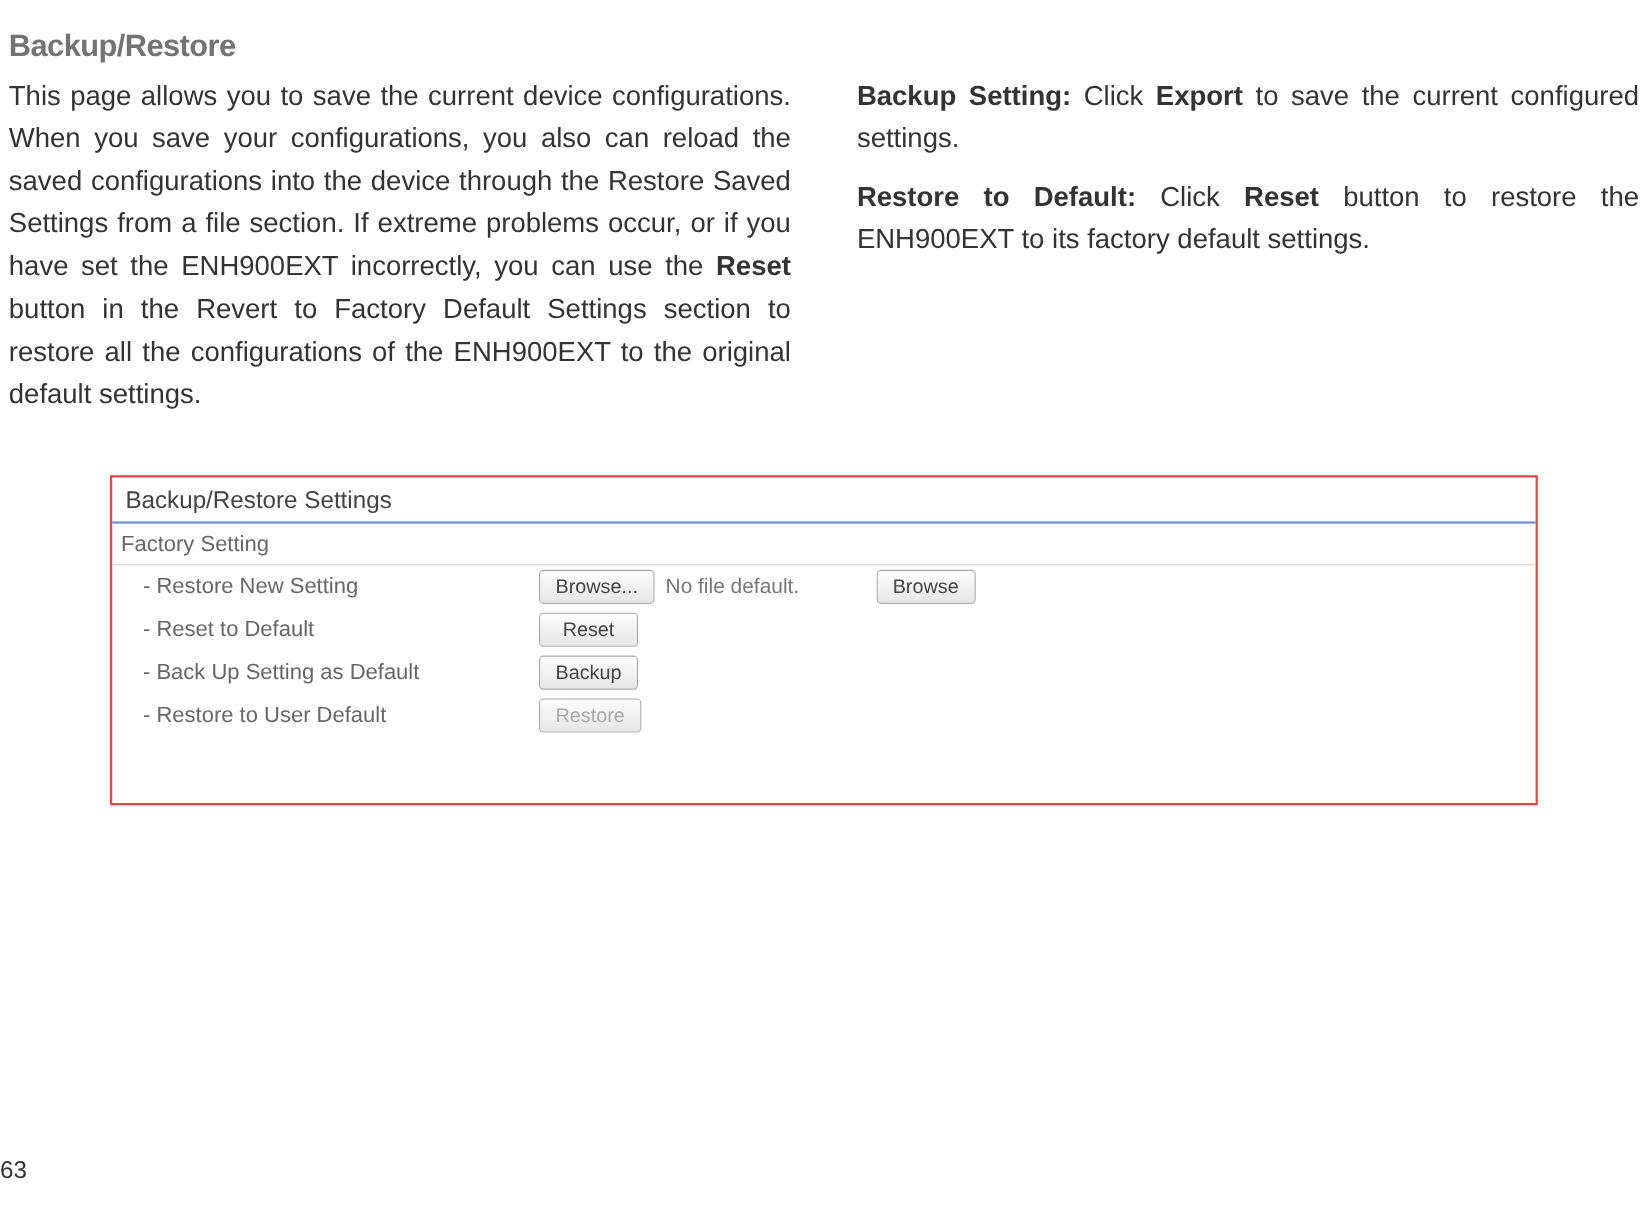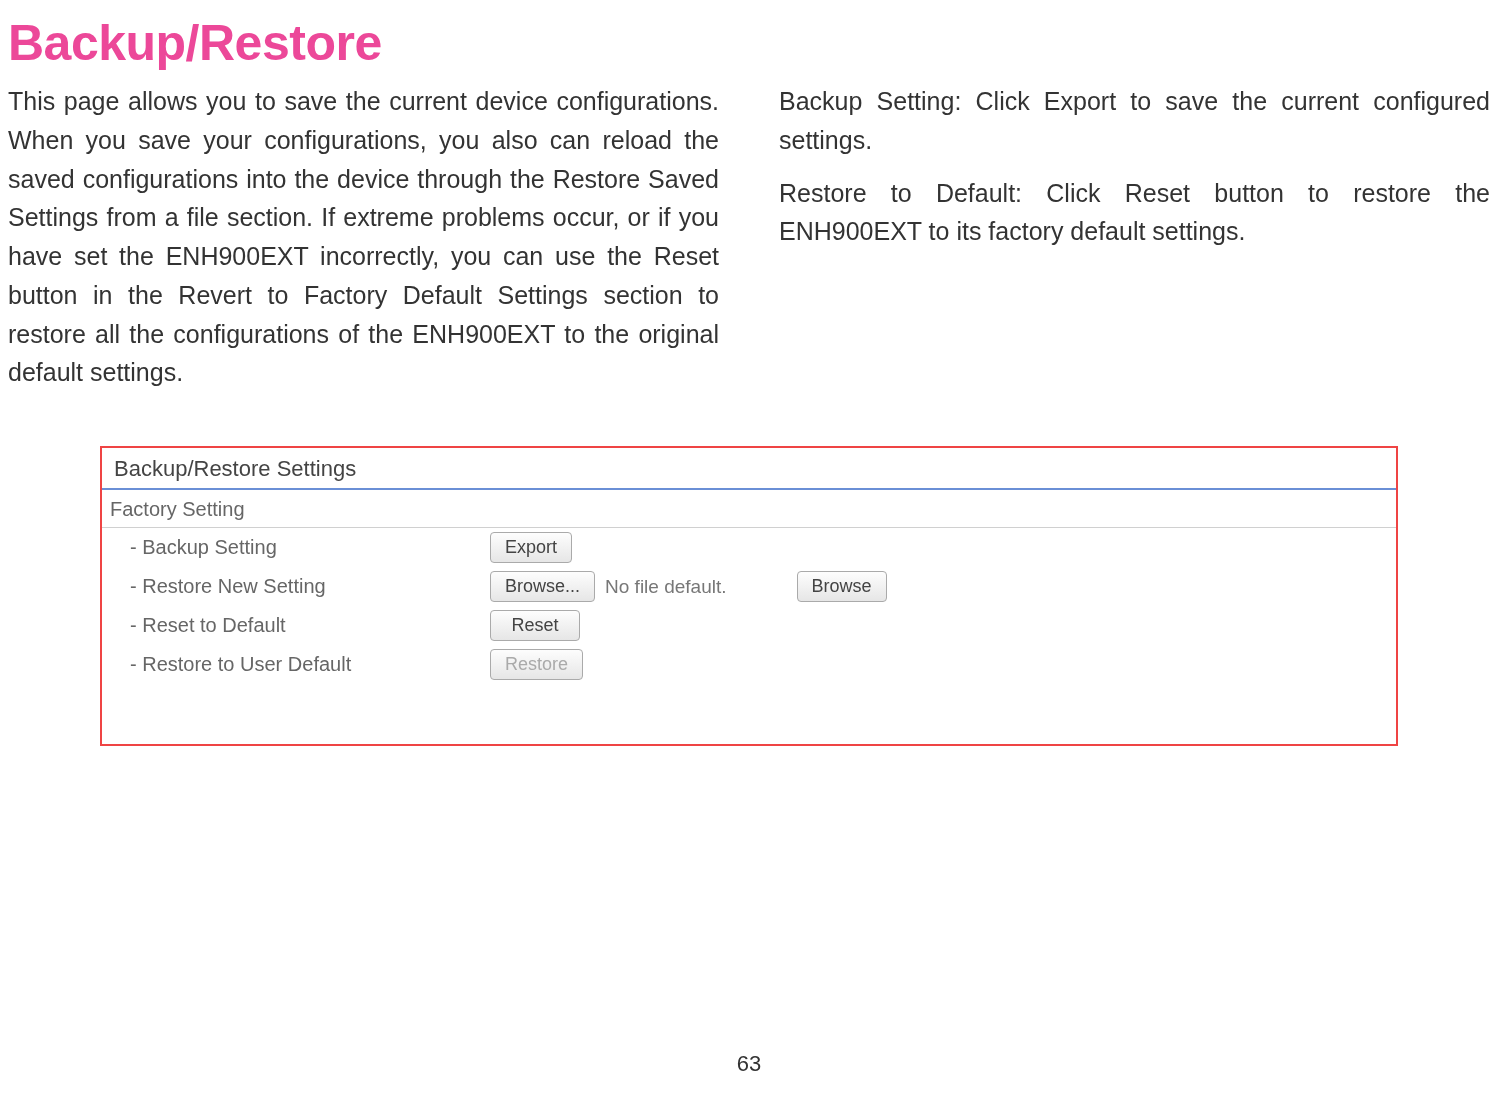--- a/index.html
+++ b/index.html
@@ -6,40 +6,40 @@
     body {
       width: 1498px;
       height: 1097px;
       font-family: Arial, Helvetica, sans-serif;
       color: #333;
       background: #fff;
       padding: 10px 0 0 0;
       position: relative;
     }
     .page-title {
-      font-size: 50px;
+      font-size: 28px;
       font-weight: bold;
-      margin: 4px 0 10px 8px;
+      margin: 16px 0 10px 8px;
       letter-spacing: -0.5px;
-      color: #ec4899;
+      color: #737373;
     }
     .columns {
       display: flex;
       gap: 60px;
       padding: 0 8px;
     }
     .col {
       flex: 1;
       font-size: 25px;
       line-height: 1.55;
       text-align: justify;
       color: #333;
     }
     .para { margin-bottom: 14px; }
-    .b { font-weight: normal; }
+    .b { font-weight: bold; }
     .screenshot-panel {
       margin: 40px 100px 0 100px;
       border: 2px solid #ef4444;
       font-family: Arial, sans-serif;
       color: #555;
     }
     .panel-title {
       font-size: 22px;
       padding: 8px 12px 6px 12px;
       color: #444;
@@ -79,21 +79,21 @@
       margin: 0 70px 0 10px;
       font-size: 19px;
       color: #777;
     }
     .panel-body { padding-bottom: 60px; }
     .page-number {
       position: absolute;
       bottom: 20px;
       left: 0;
       width: 100%;
-      text-align: center;
+      text-align: left;
       font-size: 22px;
       color: #333;
     }
   </style>
 </head>
 <body>
 
 <h1 class="page-title">Backup/Restore</h1>
 
 <div class="columns">
@@ -110,38 +110,38 @@
       <span class="b">Restore to Default:</span><span> Click </span><span class="b">Reset</span><span> button to restore the ENH900EXT to its factory default settings.</span>
     </p>
   </div>
 </div>
 
 <div class="screenshot-panel">
   <div class="panel-title">Backup/Restore Settings</div>
   <div class="panel-body">
     <div class="section-header">Factory Setting</div>
 
-    <div class="panel-row">
-      <span class="label">- Backup Setting</span>
-      <span class="btn">Export</span>
-    </div>
 
     <div class="panel-row">
       <span class="label">- Restore New Setting</span>
       <span class="btn wide">Browse...</span>
       <span class="file-text">No file default.</span>
       <span class="btn">Browse</span>
     </div>
 
     <div class="panel-row">
       <span class="label">- Reset to Default</span>
       <span class="btn wide">Reset</span>
     </div>
 
 
+    <div class="panel-row">
+      <span class="label">- Back Up Setting as Default</span>
+      <span class="btn wide">Backup</span>
+    </div>
 
     <div class="panel-row">
       <span class="label">- Restore to User Default</span>
       <span class="btn wide disabled">Restore</span>
     </div>
   </div>
 </div>
 
 <div class="page-number">63</div>
 

